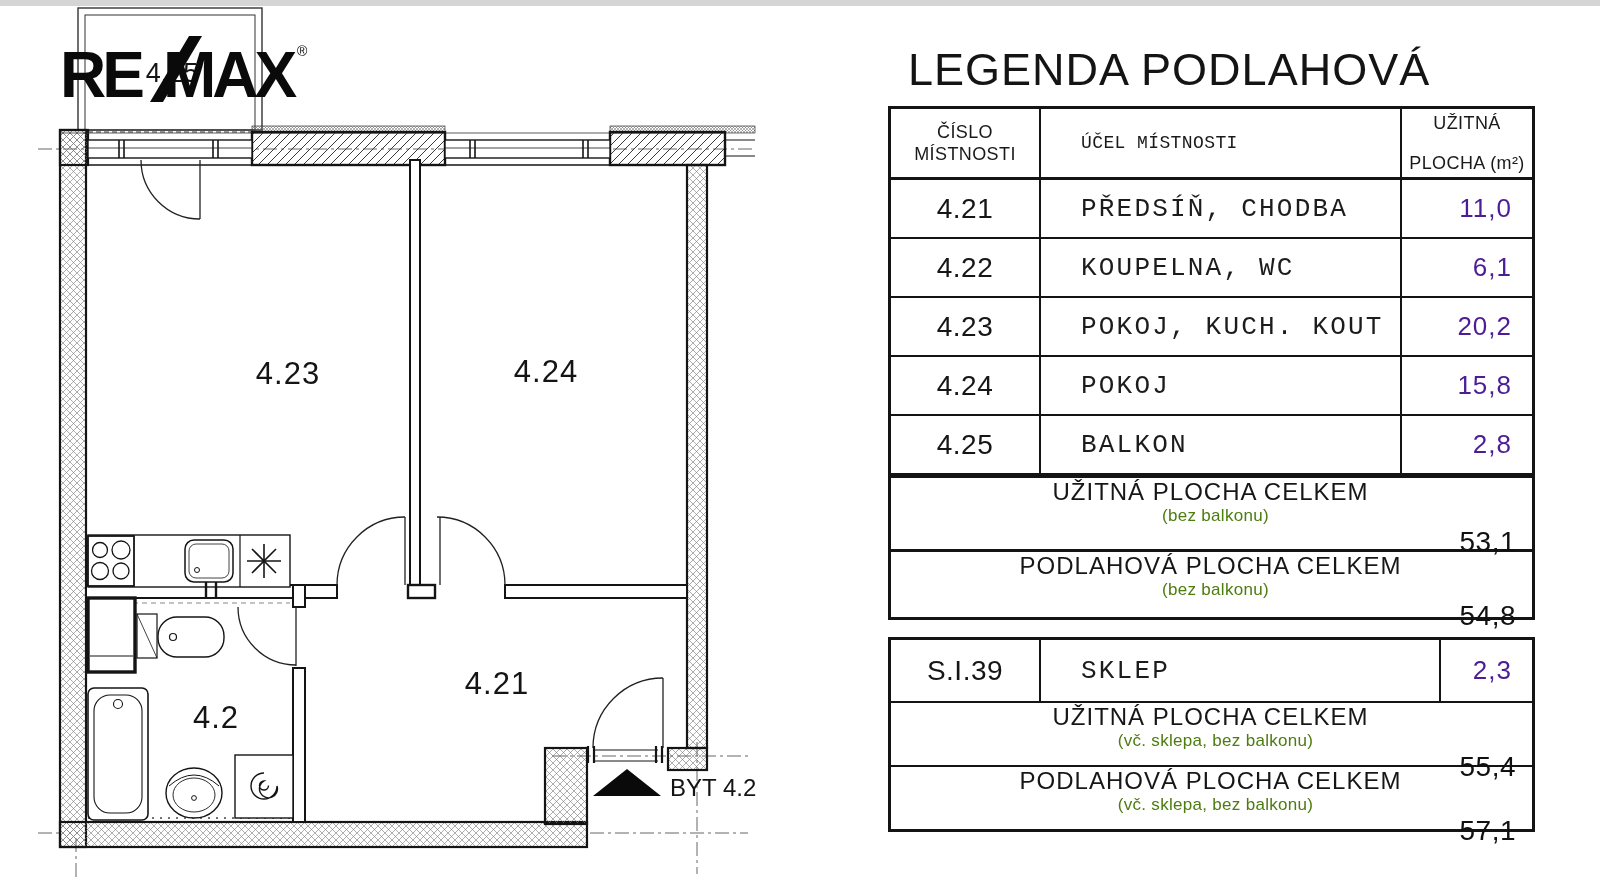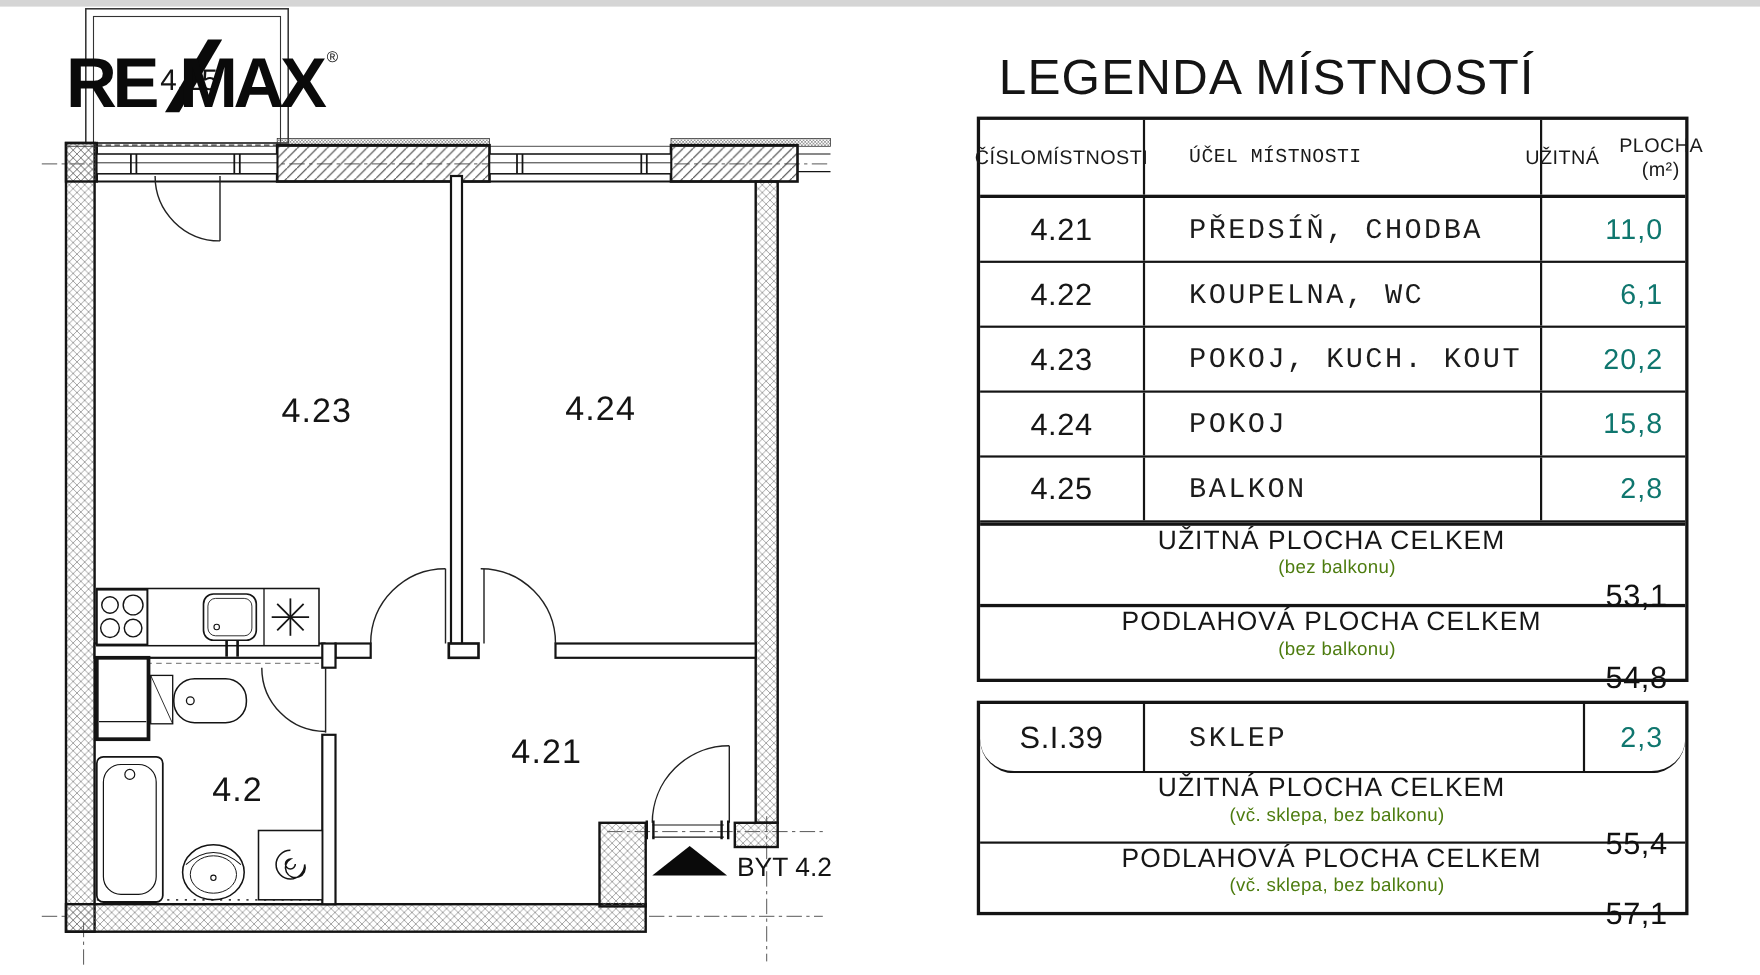--- a/index.html
+++ b/index.html
@@ -8,33 +8,33 @@
   #topstrip{position:absolute;left:0;top:0;width:1600px;height:6px;background:#d5d5d5;}
   #plan{position:absolute;left:0;top:0;}
 
   
   #legend{position:absolute;left:888px;top:0;width:647px;}
   .legend-title{position:absolute;left:20px;top:44px;font-size:45px;letter-spacing:1px;color:#141414;white-space:nowrap;}
   .tbl{position:absolute;left:0;width:647px;border:3px solid #141414;box-sizing:border-box;background:#fff;}
   #table-main{top:106px;height:514px;}
   #table-annex{top:637px;height:195px;}
   .trow{display:grid;grid-template-columns:150px 361px 130px;box-sizing:border-box;}
-  .trow-annex{grid-template-columns:150px 400px 91px;border-radius:31px;}
+  .trow-annex{grid-template-columns:150px 400px 91px;}
   .trow > div{box-sizing:border-box;display:flex;align-items:center;}
   .c1{justify-content:center;border-right:2px solid #141414;}
   .c2{padding-left:40px;border-right:2px solid #141414;font-family:Liberation Mono, monospace;}
   .c3{justify-content:flex-end;padding-right:20px;gap:18px;}
   .hrow{height:71px;border-bottom:3px solid #141414;}
-  .hcell{flex-direction:row;justify-content:center;font-size:18px;letter-spacing:0.4px;color:#1a1a1a;line-height:1.25;text-align:center;}
+  .hcell{flex-direction:column;justify-content:center;font-size:18px;letter-spacing:0.4px;color:#1a1a1a;line-height:1.25;text-align:left;}
   .hcell.c2{flex-direction:row;justify-content:flex-start;text-align:left;}
   .drow{height:59px;border-bottom:2px solid #141414;}
   .drow:last-of-type{border-bottom:none;}
   .num{font-size:28px;letter-spacing:0.5px;color:#161616;}
   .cad{font-size:26px;letter-spacing:2.2px;color:#1c1c1c;white-space:nowrap;}
-  .cadnum{font-size:26px;letter-spacing:1px;color:#0f766e;}
+  .cadnum{font-size:26px;letter-spacing:1px;color:#4c1d95;}
   .srow{height:74px;border-top:3px solid #141414;display:flex;align-items:center;padding:0 16px 0 14px;box-sizing:border-box;flex-direction:column;}
   .srow .slabel{font-size:24px;letter-spacing:1px;white-space:nowrap;color:#161616;}
   .srow .snote{font-size:17px;letter-spacing:0.3px;margin-left:10px;white-space:nowrap;color:#4d7c0f;}
   .srow .sval{margin-left:auto;font-size:28px;letter-spacing:0.5px;color:#111;}
   .arow{height:63px;border-bottom:2px solid #141414;}
   .asrow{height:64px;border-top:none;border-bottom:2px solid #141414;}
   .asrow2{height:66px;border-bottom:none;}
   .srow.first{border-top:none;}
 </style>
 </head>
@@ -215,21 +215,21 @@
       <text x="546" y="382" font-size="31" letter-spacing="1">4.24</text>
       <text x="497" y="694" font-size="31" letter-spacing="1">4.21</text>
       <text x="216" y="728" font-size="31" letter-spacing="1">4.2</text>
     </g>
 
     <polygon points="593,796 661,796 627,769" fill="#0a0a0a"></polygon>
     <text x="670" y="796" font-size="24" fill="#141414">BYT 4.2</text>
   </svg>
 
   <div id="legend">
-    <div class="legend-title">LEGENDA MÍSTNOSTÍ</div>
+    <div class="legend-title">LEGENDA PODLAHOVÁ</div>
 
     <div id="table-main" class="tbl">
       <div class="trow hrow">
         <div class="c1 hcell">
           <span>ČÍSLO</span>
           <span>MÍSTNOSTI</span>
         </div>
         <div class="c2 hcell">
           <span>ÚČEL MÍSTNOSTI</span>
         </div>

